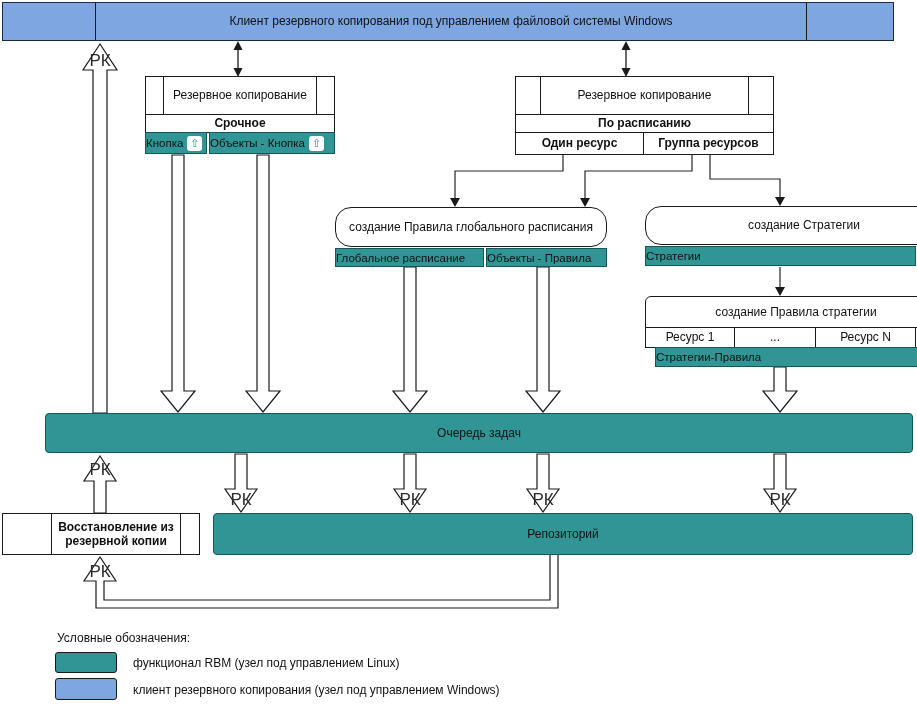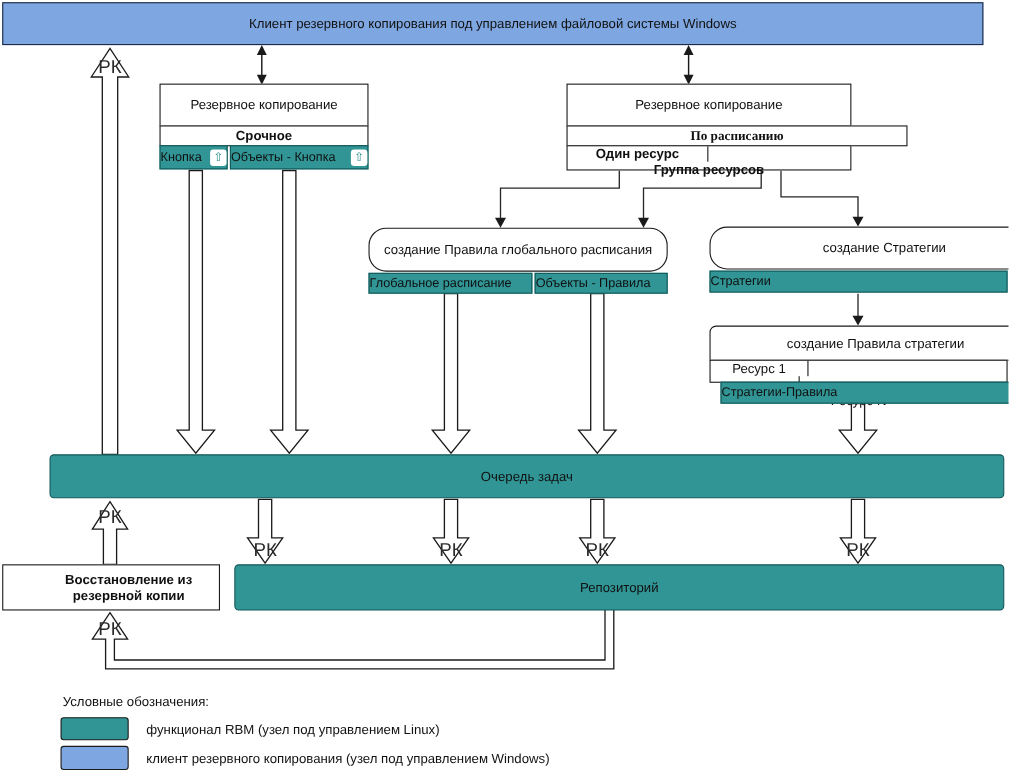--- a/index.html
+++ b/index.html
@@ -4,35 +4,35 @@
 <style>
   html,body{margin:0;padding:0;background:#fff;}
   #canvas{
     position:relative;width:917px;height:706px;background:#fff;overflow:hidden;
     font-family:"Liberation Sans",sans-serif;color:#111;
   }
   svg.wires{position:absolute;left:0;top:0;z-index:1;}
   .box{
     position:absolute;box-sizing:border-box;background:#fff;
     border:1px solid #1a1a1a;display:flex;align-items:center;justify-content:center;
-    font-size:12px;line-height:1.2;text-align:center;z-index:2;flex-direction:column;
+    font-size:12px;line-height:1.2;text-align:center;z-index:2;
   }
   .blue{background:#7EA6E0;border-color:#1c2b45;}
   .teal{background:#319595;border-color:#145858;}
   .rounded{border-radius:16px;}
   .rounded-sm{border-radius:4px;}
   .bold{font-weight:bold;}
   .splitrow{padding:0;justify-content:stretch;align-items:stretch;display:flex;}
   .splitrow > div{display:flex;align-items:center;justify-content:center;box-sizing:border-box;}
   .sub-l{border-right:1px solid #1a1a1a;}
   .sub-r{border-left:1px solid #1a1a1a;}
   .tealrow{position:absolute;display:flex;gap:2px;z-index:2;box-sizing:border-box;}
   .tealrow .cell{
     box-sizing:border-box;background:#319595;border:1px solid #145858;
-    display:flex;align-items:center;justify-content:space-between;gap:4px;
+    display:flex;align-items:center;justify-content:flex-start;gap:4px;
     font-size:11.5px;color:#101010;
   }
   .btn-icon{
     display:inline-flex;align-items:center;justify-content:center;
     width:15px;height:15px;background:#fff;border-radius:3px;
     color:#2a8f8f;font-size:11px;line-height:1;
   }
   .rk{
     position:absolute;z-index:3;width:26px;text-align:center;
     font-size:17px;color:#2b2b2b;
@@ -118,21 +118,21 @@
       <span>Объекты - Кнопка</span>
       <span class="btn-icon">⇧</span>
     </div>
   </div>
 
   <div class="box splitrow" style="left:515px;top:76px;width:259px;height:39px;">
     <div class="sub-l" style="width:25px;"></div>
     <div style="flex:1;">Резервное копирование</div>
     <div class="sub-r" style="width:25px;"></div>
   </div>
-  <div class="box bold" style="left:515px;top:114px;width:310px;height:19px;font-family:Liberation Serif, serif;">По расписанию</div>
+  <div class="box bold" style="left:515px;top:114px;width:259px;height:19px;">По расписанию</div>
   <div class="box splitrow" style="left:515px;top:132px;width:259px;height:23px;">
     <div class="bold" style="width:128px;border-right:1px solid #1a1a1a;">Один ресурс</div>
     <div class="bold" style="flex:1;">Группа ресурсов</div>
   </div>
 
   <div class="box rounded" style="left:335px;top:207px;width:272px;height:40px;">создание Правила глобального расписания</div>
   <div class="tealrow" style="left:335px;top:248px;width:272px;height:19px;">
     <div class="cell" style="width:149px;">Глобальное расписание</div>
     <div class="cell" style="flex:1;">Объекты - Правила</div>
   </div>

